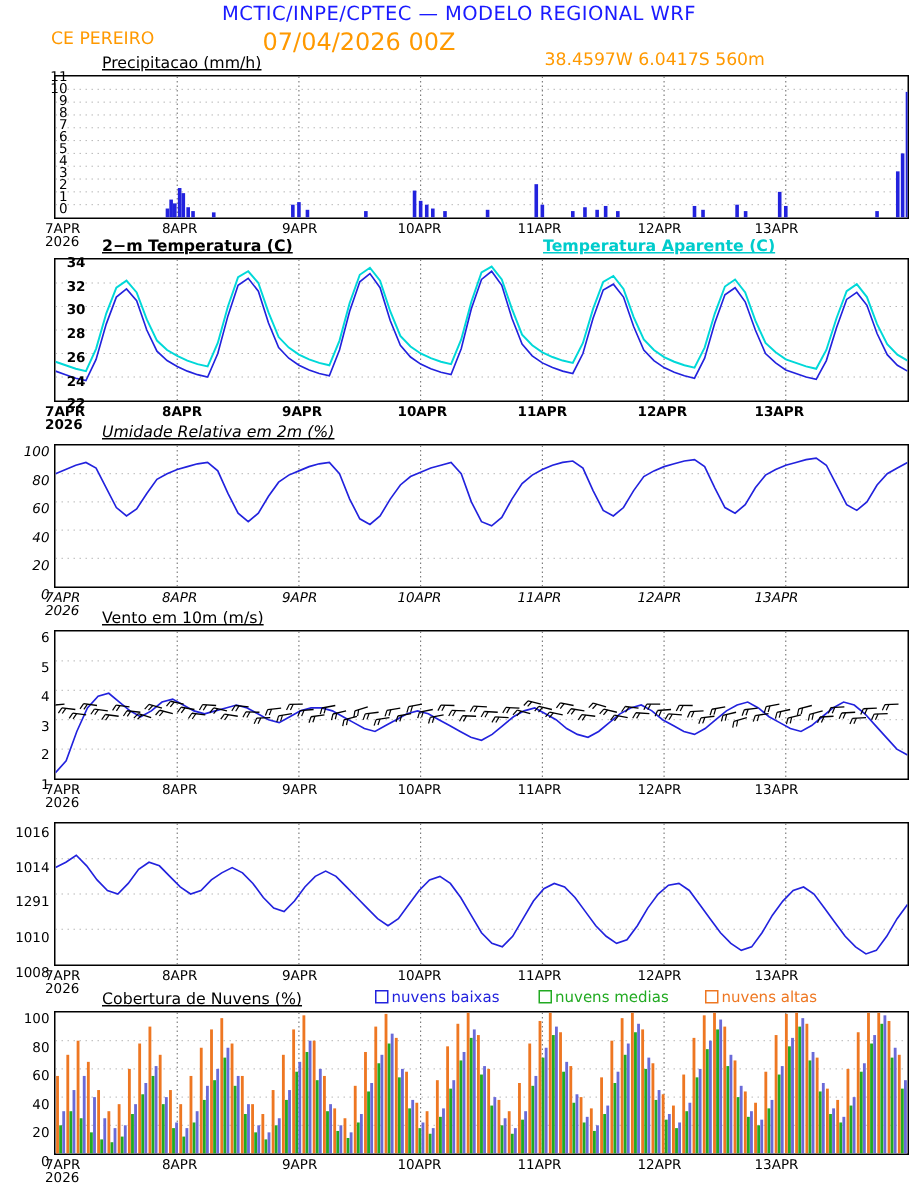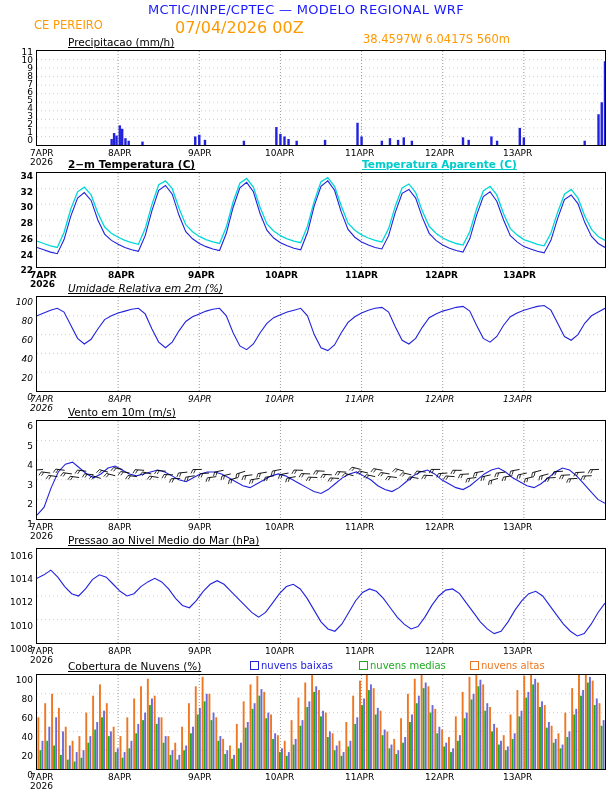--- a/index.html
+++ b/index.html
@@ -108,21 +108,21 @@
           <rect x="458.88" y="89.73" width="2.4" height="4.27" fill="#2222dd"></rect>
           <rect x="481.60" y="76.91" width="2.4" height="17.09" fill="#2222dd"></rect>
           <rect x="485.66" y="86.31" width="2.4" height="7.69" fill="#2222dd"></rect>
           <rect x="546.51" y="89.73" width="2.4" height="4.27" fill="#2222dd"></rect>
           <rect x="560.31" y="63.24" width="2.4" height="30.76" fill="#2222dd"></rect>
           <rect x="563.55" y="51.27" width="2.4" height="42.73" fill="#2222dd"></rect>
           <rect x="566.80" y="10.25" width="2.4" height="83.75" fill="#2222dd"></rect>
           <rect x="570.05" y="66.65" width="2.4" height="27.35" fill="#2222dd"></rect>
         </svg>
     </div>
-    <div class="ylab" style="left:0;top:12px;width:33px;">
+    <div class="ylab" style="left:12px;top:12px;width:33px;">
       <div>11</div>
         <div>10</div>
         <div>9</div>
         <div>8</div>
         <div>7</div>
         <div>6</div>
       <div>5</div>
         <div>4</div>
         <div>3</div>
         <div>2</div>
@@ -154,21 +154,21 @@
           <line x1="486.85714285714283" y1="0" x2="486.85714285714283" y2="94" stroke="#555" stroke-width="0.6" stroke-dasharray="1,2"></line>
           <line x1="0" y1="15.666666666666666" x2="568" y2="15.666666666666666" stroke="#888" stroke-width="0.4" stroke-dasharray="1,3"></line>
           <line x1="0" y1="31.333333333333332" x2="568" y2="31.333333333333332" stroke="#888" stroke-width="0.4" stroke-dasharray="1,3"></line>
           <line x1="0" y1="47" x2="568" y2="47" stroke="#888" stroke-width="0.4" stroke-dasharray="1,3"></line>
           <line x1="0" y1="62.666666666666664" x2="568" y2="62.666666666666664" stroke="#888" stroke-width="0.4" stroke-dasharray="1,3"></line>
           <line x1="0" y1="78.33333333333333" x2="568" y2="78.33333333333333" stroke="#888" stroke-width="0.4" stroke-dasharray="1,3"></line>
           <path d="M0.00,68.15 L6.76,70.50 L13.52,72.85 L20.29,74.42 L27.05,59.53 L33.81,36.03 L40.57,18.80 L47.33,14.10 L54.10,21.93 L60.86,39.95 L67.62,54.05 L74.38,60.32 L81.14,64.23 L87.90,67.37 L94.67,69.72 L101.43,71.28 L108.19,55.62 L114.95,31.33 L121.71,11.75 L128.48,7.83 L135.24,15.67 L142.00,35.25 L148.76,51.70 L155.52,58.75 L162.29,63.45 L169.05,66.58 L175.81,68.93 L182.57,70.50 L189.33,54.05 L196.10,28.98 L202.86,10.18 L209.62,5.48 L216.38,14.10 L223.14,34.47 L229.90,50.92 L236.67,57.97 L243.43,62.67 L250.19,65.80 L256.95,68.15 L263.71,69.72 L270.48,53.27 L277.24,28.20 L284.00,8.62 L290.76,4.70 L297.52,13.32 L304.29,32.90 L311.05,50.13 L317.81,57.18 L324.57,61.88 L331.33,65.02 L338.10,67.37 L344.86,68.93 L351.62,55.62 L358.38,32.90 L365.14,14.88 L371.90,10.97 L378.67,19.58 L385.43,38.38 L392.19,53.27 L398.95,60.32 L405.71,65.02 L412.48,68.15 L419.24,70.50 L426.00,72.07 L432.76,58.75 L439.52,36.03 L446.29,18.02 L453.05,13.32 L459.81,21.93 L466.57,40.73 L473.33,55.62 L480.10,61.88 L486.86,66.58 L493.62,68.93 L500.38,71.28 L507.14,72.85 L513.90,60.32 L520.67,39.17 L527.43,21.15 L534.19,16.45 L540.95,25.07 L547.71,43.08 L554.48,56.40 L561.24,63.45 L568.00,67.37 " fill="none" stroke="#00d8d8" stroke-width="1.3"></path>
           <path d="M0.00,74.42 L6.76,76.77 L13.52,79.12 L20.29,80.68 L27.05,66.58 L33.81,43.08 L40.57,25.07 L47.33,19.58 L54.10,27.42 L60.86,47.00 L67.62,61.10 L74.38,67.37 L81.14,71.28 L87.90,74.42 L94.67,76.77 L101.43,78.33 L108.19,62.67 L114.95,37.60 L121.71,17.23 L128.48,12.53 L135.24,21.15 L142.00,42.30 L148.76,58.75 L155.52,65.80 L162.29,70.50 L169.05,73.63 L175.81,75.98 L182.57,77.55 L189.33,60.32 L196.10,34.47 L202.86,14.88 L209.62,9.40 L216.38,18.80 L223.14,40.73 L229.90,57.18 L236.67,65.02 L243.43,69.72 L250.19,72.85 L256.95,75.20 L263.71,76.77 L270.48,59.53 L277.24,32.90 L284.00,13.32 L290.76,7.83 L297.52,17.23 L304.29,39.17 L311.05,56.40 L317.81,64.23 L324.57,68.93 L331.33,72.07 L338.10,74.42 L344.86,75.98 L351.62,62.67 L358.38,39.17 L365.14,20.37 L371.90,16.45 L378.67,25.07 L385.43,44.65 L392.19,60.32 L398.95,67.37 L405.71,72.07 L412.48,75.20 L419.24,77.55 L426.00,79.12 L432.76,65.80 L439.52,42.30 L446.29,23.50 L453.05,18.80 L459.81,28.20 L466.57,47.00 L473.33,62.67 L480.10,68.93 L486.86,73.63 L493.62,75.98 L500.38,78.33 L507.14,79.90 L513.90,67.37 L520.67,45.43 L527.43,26.63 L534.19,21.93 L540.95,30.55 L547.71,49.35 L554.48,63.45 L561.24,70.50 L568.00,74.42 " fill="none" stroke="#2222dd" stroke-width="1.1"></path>
         </svg>
     </div>
-    <div class="ylab" style="left:0;top:11px;width:33px;line-height:15.7px;">
+    <div class="ylab" style="left:0;top:11px;width:33px;line-height:15.7px;padding-left:24px;">
       <div>34</div>
         <div>32</div>
         <div>30</div>
         <div>28</div>
         <div>26</div>
         <div>24</div>
         <div>22</div>
     </div>
     <div style="position:absolute;left:0;top:112px;width:612px;height:10px;">
       <span class="xlab" style="left:30px;top:0;">7APR</span>
@@ -484,39 +484,38 @@
       <span class="xlab" style="left:188px;top:0;">9APR</span>
       <span class="xlab" style="left:265px;top:0;">10APR</span>
       <span class="xlab" style="left:345px;top:0;">11APR</span>
       <span class="xlab" style="left:425px;top:0;">12APR</span>
       <span class="xlab" style="left:503px;top:0;">13APR</span>
     </div>
     <div class="yearlab" style="left:30px;top:125px;">2026</div>
   </div>
 
   <div class="panel" style="left:0;top:534px;width:612px;height:122px;">
-    <div class="ptitle" style="left:68px;top:0px;"><u>Pressao ao Nivel Medio do Mar (hPa)</u></div>
     <div class="plotbox" style="left:36px;top:14px;width:570px;height:96px;">
       <svg id="svg-mslp" width="568" height="94" viewBox="0 0 568 94">
           <line x1="81.14285714285714" y1="0" x2="81.14285714285714" y2="94" stroke="#555" stroke-width="0.6" stroke-dasharray="1,2"></line>
           <line x1="162.28571428571428" y1="0" x2="162.28571428571428" y2="94" stroke="#555" stroke-width="0.6" stroke-dasharray="1,2"></line>
           <line x1="243.42857142857142" y1="0" x2="243.42857142857142" y2="94" stroke="#555" stroke-width="0.6" stroke-dasharray="1,2"></line>
           <line x1="324.57142857142856" y1="0" x2="324.57142857142856" y2="94" stroke="#555" stroke-width="0.6" stroke-dasharray="1,2"></line>
           <line x1="405.71428571428567" y1="0" x2="405.71428571428567" y2="94" stroke="#555" stroke-width="0.6" stroke-dasharray="1,2"></line>
           <line x1="486.85714285714283" y1="0" x2="486.85714285714283" y2="94" stroke="#555" stroke-width="0.6" stroke-dasharray="1,2"></line>
           <line x1="0" y1="23.5" x2="568" y2="23.5" stroke="#888" stroke-width="0.4" stroke-dasharray="1,3"></line>
           <line x1="0" y1="47" x2="568" y2="47" stroke="#888" stroke-width="0.4" stroke-dasharray="1,3"></line>
           <line x1="0" y1="70.5" x2="568" y2="70.5" stroke="#888" stroke-width="0.4" stroke-dasharray="1,3"></line>
           <path d="M0.00,29.38 L6.93,25.85 L13.85,21.15 L20.78,28.20 L27.71,37.60 L34.63,44.65 L41.56,47.00 L48.49,39.95 L55.41,30.55 L62.34,25.85 L69.27,28.20 L76.20,35.25 L83.12,42.30 L90.05,47.00 L96.98,44.65 L103.90,37.60 L110.83,32.90 L117.76,29.38 L124.68,32.90 L131.61,39.95 L138.54,49.35 L145.46,56.40 L152.39,58.75 L159.32,51.70 L166.24,42.30 L173.17,35.25 L180.10,31.73 L187.02,35.25 L193.95,42.30 L200.88,49.35 L207.80,56.40 L214.73,63.45 L221.66,68.15 L228.59,63.45 L235.51,54.05 L242.44,44.65 L249.37,37.60 L256.29,35.25 L263.22,39.95 L270.15,49.35 L277.07,61.10 L284.00,72.85 L290.93,79.90 L297.85,82.25 L304.78,75.20 L311.71,63.45 L318.63,51.70 L325.56,43.48 L332.49,39.95 L339.41,42.30 L346.34,49.35 L353.27,58.75 L360.20,68.15 L367.12,75.20 L374.05,79.90 L380.98,77.55 L387.90,68.15 L394.83,56.40 L401.76,47.00 L408.68,41.13 L415.61,39.95 L422.54,44.65 L429.46,54.05 L436.39,63.45 L443.32,72.85 L450.24,79.90 L457.17,84.60 L464.10,82.25 L471.02,72.85 L477.95,61.10 L484.88,51.70 L491.80,44.65 L498.73,42.30 L505.66,47.00 L512.59,56.40 L519.51,65.80 L526.44,75.20 L533.37,82.25 L540.29,86.95 L547.22,84.60 L554.15,75.20 L561.07,63.45 L568.00,54.05 " fill="none" stroke="#2222dd" stroke-width="1.1"></path>
         </svg>
     </div>
     <div class="ylab" style="left:0;top:11px;width:33px;line-height:23.2px;">
       <div>1016</div>
         <div>1014</div>
-        <div>1012</div>
+        <div>1291</div>
         <div>1010</div>
         <div>1008</div>
     </div>
     <div style="position:absolute;left:0;top:112px;width:612px;height:10px;">
       <span class="xlab" style="left:30px;top:0;">7APR</span>
       <span class="xlab" style="left:108px;top:0;">8APR</span>
       <span class="xlab" style="left:188px;top:0;">9APR</span>
       <span class="xlab" style="left:265px;top:0;">10APR</span>
       <span class="xlab" style="left:345px;top:0;">11APR</span>
       <span class="xlab" style="left:425px;top:0;">12APR</span>

